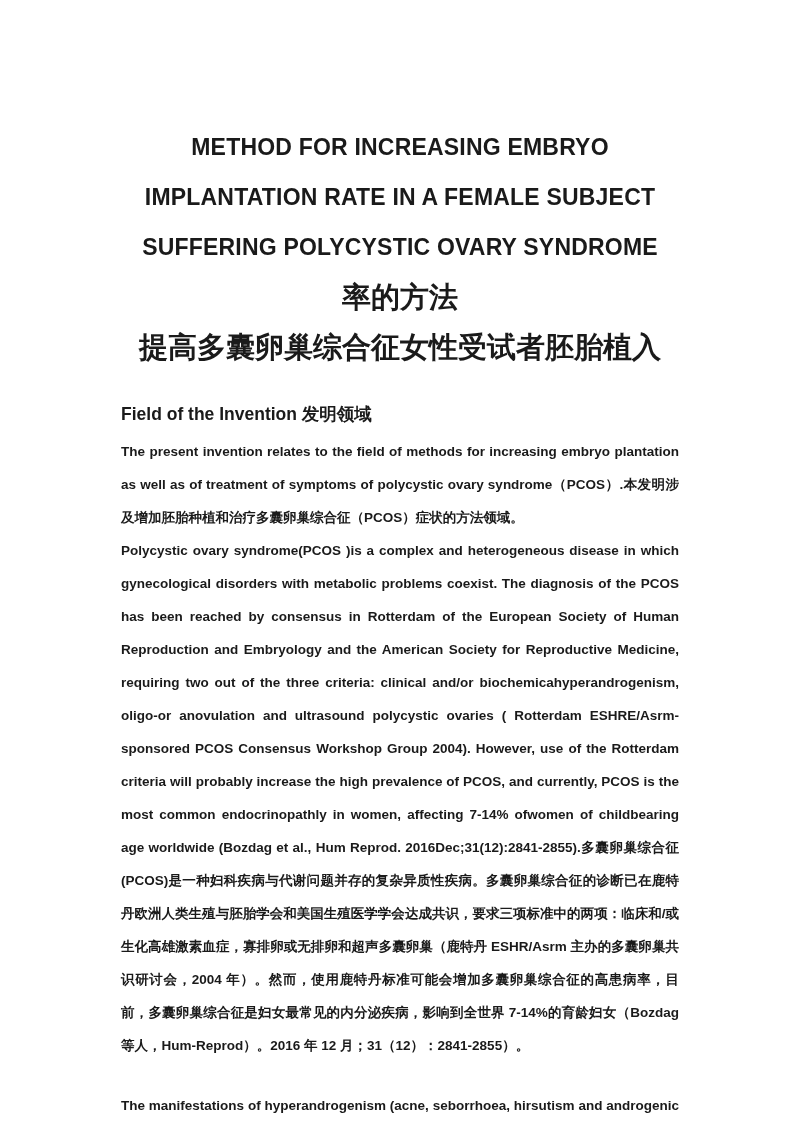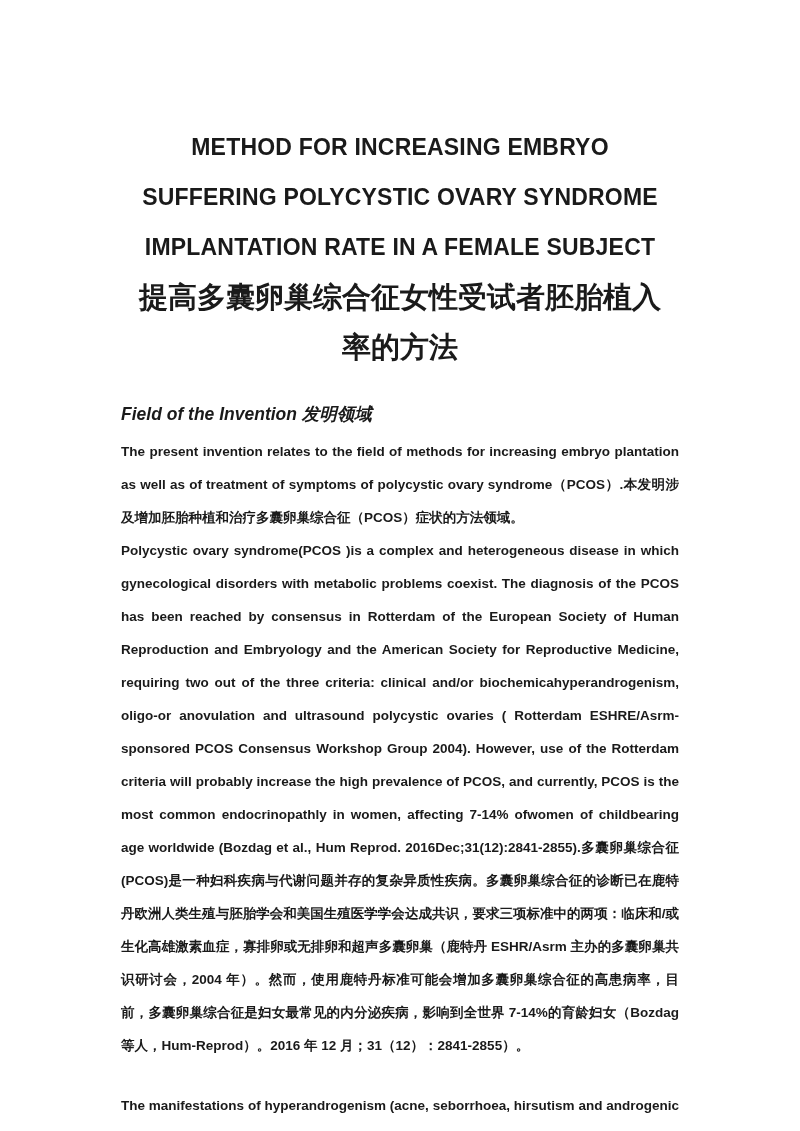--- a/index.html
+++ b/index.html
@@ -41,21 +41,20 @@
   }
   .section-heading {
     font-size: 17.5px;
     font-weight: 700;
     margin: 27px 0 9px 0;
     line-height: 24px;
     text-align: left;
   }
   .section-heading.first {
     margin-top: 30px;
-    font-style: italic;
   }
   .body-para {
     font-size: 13.5px;
     font-weight: 700;
     line-height: 33px;
     text-align: justify;
     margin: 0 0 27px 0;
     word-break: break-word;
   }
   .body-para:last-child {
@@ -64,26 +63,26 @@
 </style>
 </head>
 <body>
 
 <div class="page">
   <div class="content">
 
     <header>
       <h1 class="title-en" style="margin:0; font-weight:700;">
         <span class="title-line">METHOD FOR INCREASING EMBRYO</span>
+        <span class="title-line">IMPLANTATION RATE IN A FEMALE SUBJECT</span>
         <span class="title-line">SUFFERING POLYCYSTIC OVARY SYNDROME</span>
-        <span class="title-line">IMPLANTATION RATE IN A FEMALE SUBJECT</span>
       </h1>
       <div class="title-zh">
+        <span class="title-line">率的方法</span>
         <span class="title-line">提高多囊卵巢综合征女性受试者胚胎植入</span>
-        <span class="title-line">率的方法</span>
       </div>
     </header>
 
     <section>
       <h2 class="section-heading first">Field of the Invention 发明领域</h2>
       <p class="body-para">The present invention relates to the field of methods for increasing embryo plantation as well as of treatment of symptoms of polycystic ovary syndrome（PCOS）.本发明涉及增加胚胎种植和治疗多囊卵巢综合征（PCOS）症状的方法领域。</p>
     </section>
 
     <section>
       <p class="body-para">Polycystic ovary syndrome(PCOS )is a complex and heterogeneous disease in which gynecological disorders with metabolic problems coexist. The diagnosis of the PCOS has been reached by consensus in Rotterdam of the European Society of Human Reproduction and Embryology and the American Society for Reproductive Medicine, requiring two out of the three criteria: clinical and/or biochemicahyperandrogenism, oligo-or anovulation and ultrasound polycystic ovaries ( Rotterdam ESHRE/Asrm-sponsored PCOS Consensus Workshop Group 2004). However, use of the Rotterdam criteria will probably increase the high prevalence of PCOS, and currently, PCOS is the most common endocrinopathly in women, affecting 7-14% ofwomen of childbearing age worldwide (Bozdag et al., Hum Reprod. 2016Dec;31(12):2841-2855).多囊卵巢综合征(PCOS)是一种妇科疾病与代谢问题并存的复杂异质性疾病。多囊卵巢综合征的诊断已在鹿特丹欧洲人类生殖与胚胎学会和美国生殖医学学会达成共识，要求三项标准中的两项：临床和/或生化高雄激素血症，寡排卵或无排卵和超声多囊卵巢（鹿特丹 ESHR/Asrm 主办的多囊卵巢共识研讨会，2004 年）。然而，使用鹿特丹标准可能会增加多囊卵巢综合征的高患病率，目前，多囊卵巢综合征是妇女最常见的内分泌疾病，影响到全世界 7-14%的育龄妇女（Bozdag 等人，Hum-Reprod）。2016 年 12 月；31（12）：2841-2855）。</p>

